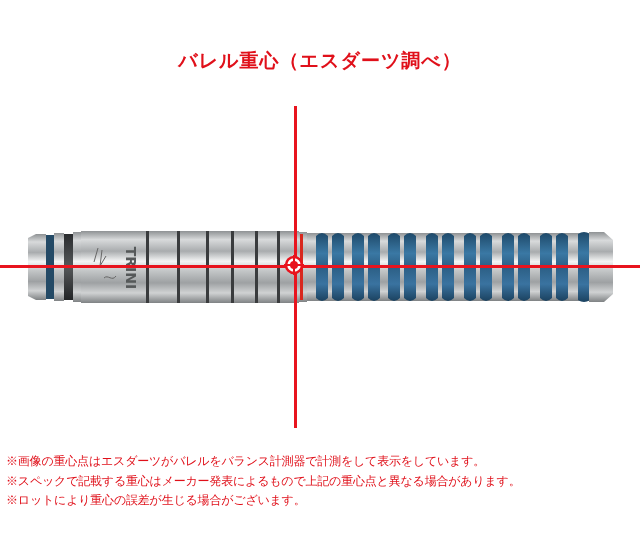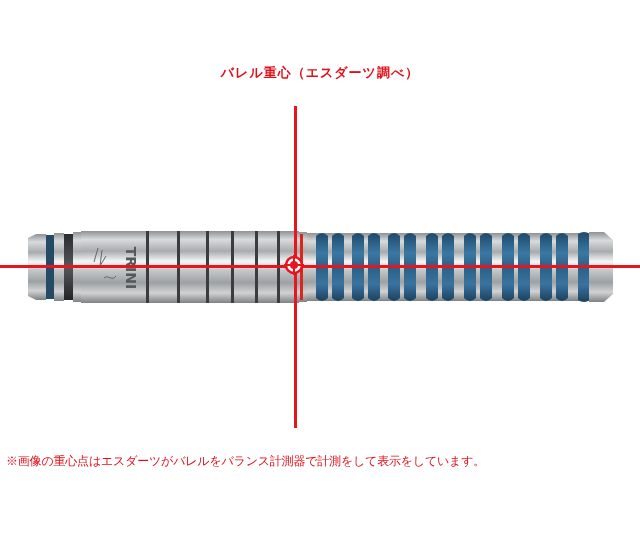--- a/index.html
+++ b/index.html
@@ -1,19 +1,19 @@
 <!DOCTYPE html>
 <html><head>
 <meta charset="utf-8">
 <style>
   html, body { margin:0; padding:0; background:#ffffff; }
   body { width:640px; height:533px; position:relative; overflow:hidden;
          font-family:"DejaVu Serif","Liberation Serif",serif; }
-  .title { position:absolute; left:0; top:64px; width:640px; text-align:center;
-           font-size:13px; font-weight:bold; letter-spacing:1px; color:#e0101a; }
+  .title { position:absolute; left:0; top:48px; width:640px; text-align:center;
+           font-size:19px; font-weight:bold; letter-spacing:1px; color:#e0101a; }
   .barrel { position:absolute; left:26px; top:228px; width:588px; height:78px; }
   .vline { position:absolute; left:294px; top:106px; width:3px; height:322px; background:#e8141e; }
   .hline { position:absolute; left:0; top:265px; width:640px; height:3px; background:#e8141e; }
   .target { position:absolute; left:284px; top:255px; width:20px; height:20px; }
   .notes { position:absolute; left:6px; top:452px; width:634px; }
   .note { font-size:12px; font-weight:normal; color:#e0101a; line-height:19.5px; white-space:nowrap; letter-spacing:-0.2px; }
 </style>
 </head>
 <body>
 
@@ -96,13 +96,15 @@
 
 <svg class="target" viewBox="0 0 20 20" xmlns="http://www.w3.org/2000/svg">
   <circle cx="10" cy="10" r="8" fill="#ffffff" stroke="#e8141e" stroke-width="2.5"></circle>
   <circle cx="10" cy="10" r="4" fill="#e8141e"></circle>
   <rect x="9" y="0" width="2" height="20" fill="#e8141e"></rect>
   <rect x="0" y="9" width="20" height="2" fill="#e8141e"></rect>
 </svg>
 
 <div class="notes">
   <div class="note">※画像の重心点はエスダーツがバレルをバランス計測器で計測をして表示をしています。</div>
+  <div class="note">※スペックで記載する重心はメーカー発表によるもので上記の重心点と異なる場合があります。</div>
+  <div class="note">※ロットにより重心の誤差が生じる場合がございます。</div>
 </div>
 
 </body></html>

